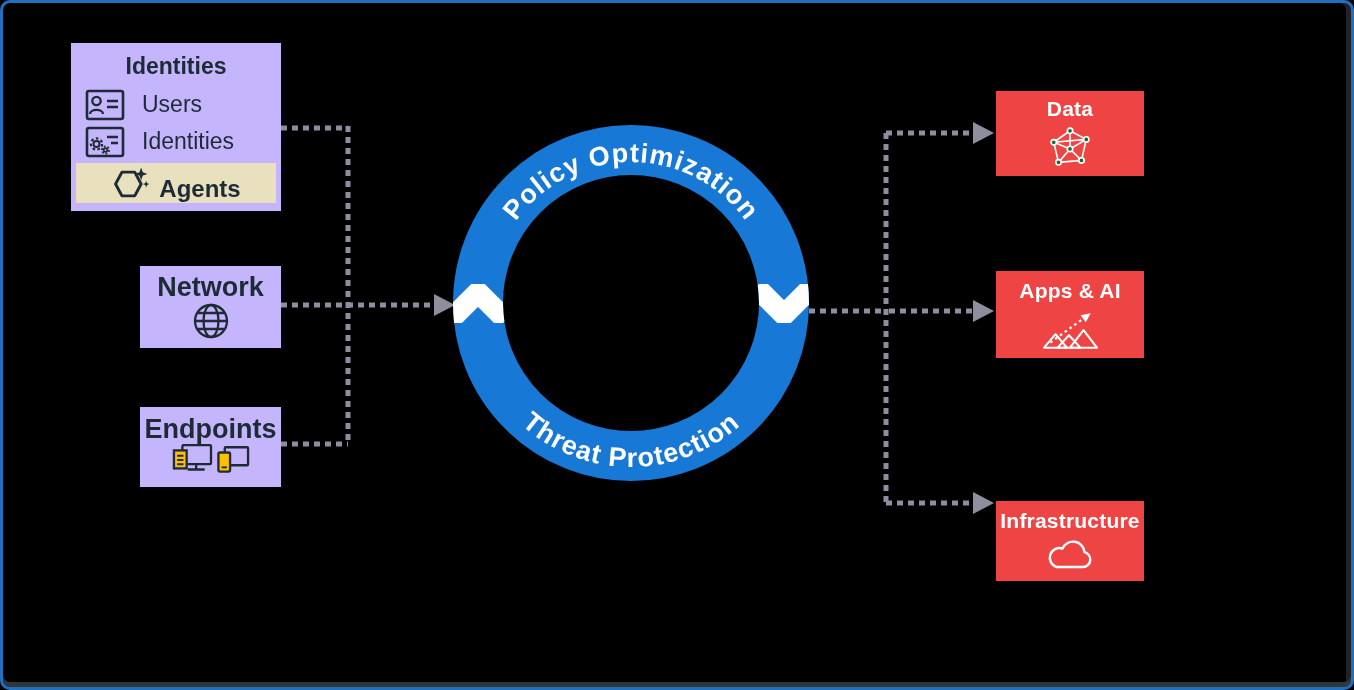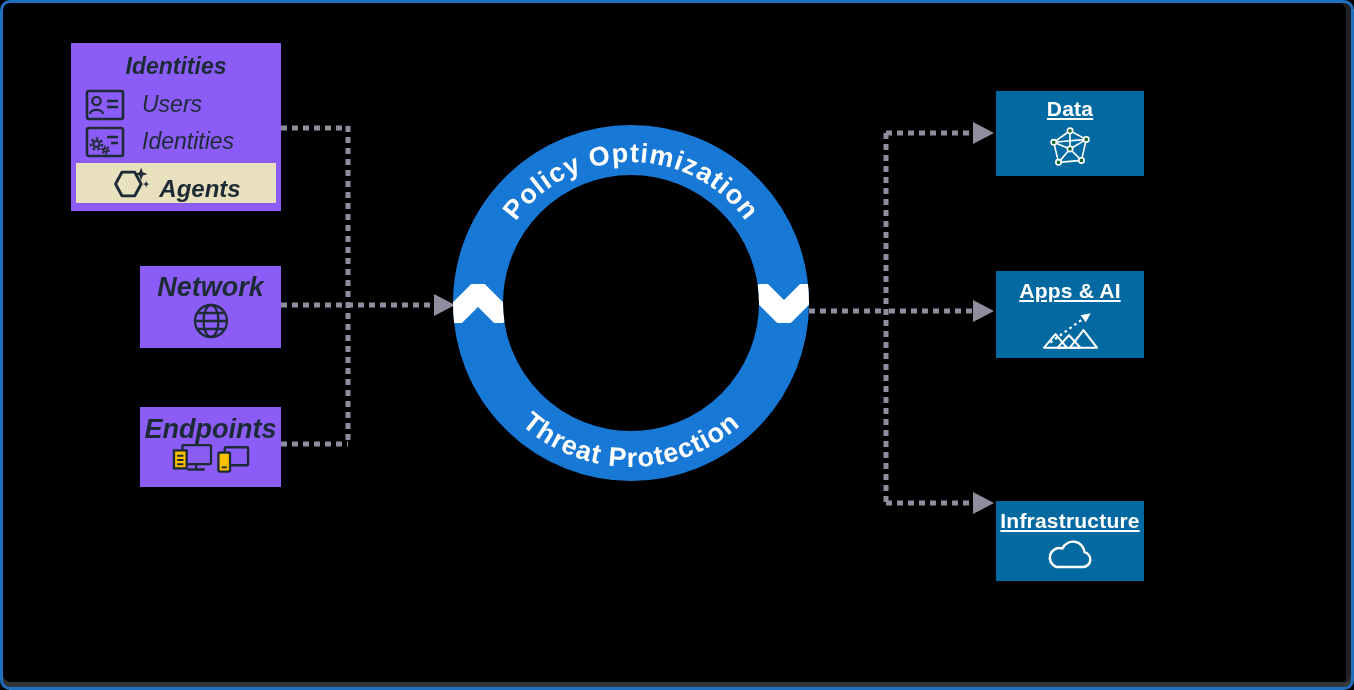--- a/index.html
+++ b/index.html
@@ -9,22 +9,22 @@
     box-sizing:border-box;
     background:#000;
     border:3px solid #2170BF;
     border-radius:10px;
     overflow:hidden;
     font-family:"Liberation Sans",sans-serif;
     box-shadow: inset 0 -5px 0 rgba(58,62,68,.85), inset -5px 0 0 rgba(58,62,68,.55);
   }
   .connectors{position:absolute;left:0;top:0;z-index:0;}
   .box{position:absolute;z-index:1;display:flex;flex-direction:column;align-items:center;box-sizing:border-box;}
-  .yellow{background:#8b5cf6;color:#1D2B36;font-style:italic;}
-  .green{background:#0369a1;color:#fff;justify-content:center;gap:5px;text-decoration:underline;}
+  .yellow{background:#c4b5fd;color:#1D2B36;}
+  .green{background:#ef4444;color:#fff;justify-content:center;gap:5px;}
   .green .g-label{font-size:21px;font-weight:bold;letter-spacing:.2px;}
 
   .identities{left:68px;top:40px;width:210px;height:168px;padding:6px 0 8px 0;}
   .id-title{font-size:23px;font-weight:bold;margin:4px 0 6px 0;}
   .id-row{display:flex;align-items:center;width:100%;padding-left:14px;box-sizing:border-box;gap:17px;height:39px;}
   .id-row .lbl{font-size:23px;}
   .id-row.agents{justify-content:center;padding-left:0;gap:6px;height:42px;width:200px;margin:3px auto 0 auto;background:#E9E0BD;align-items:flex-end;}
   .id-row.agents .lbl{font-size:24px;font-weight:bold;}
 
   .network{left:137px;top:263px;width:141px;height:82px;justify-content:center;}

